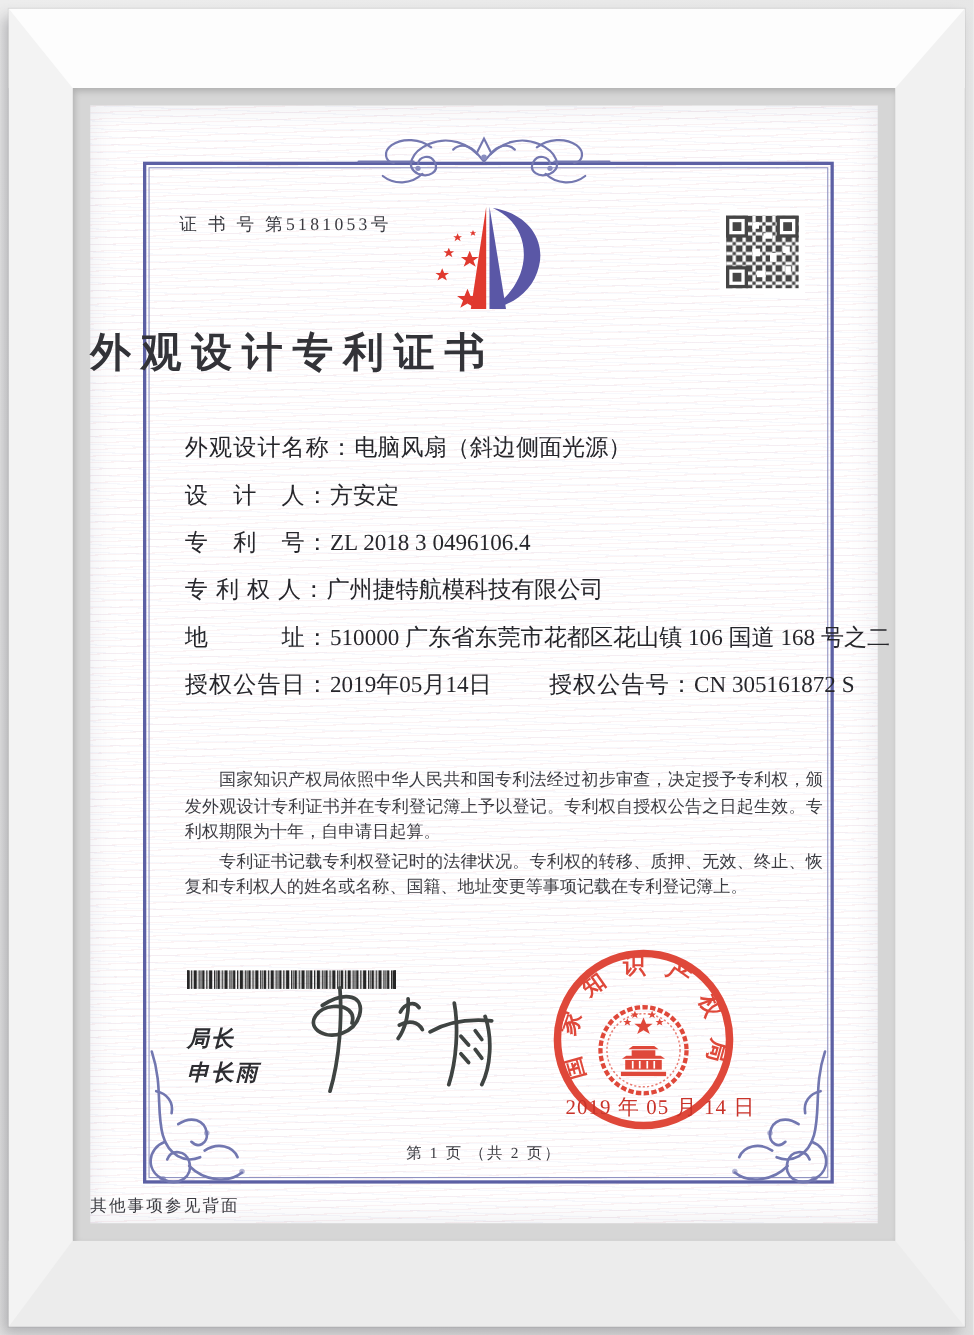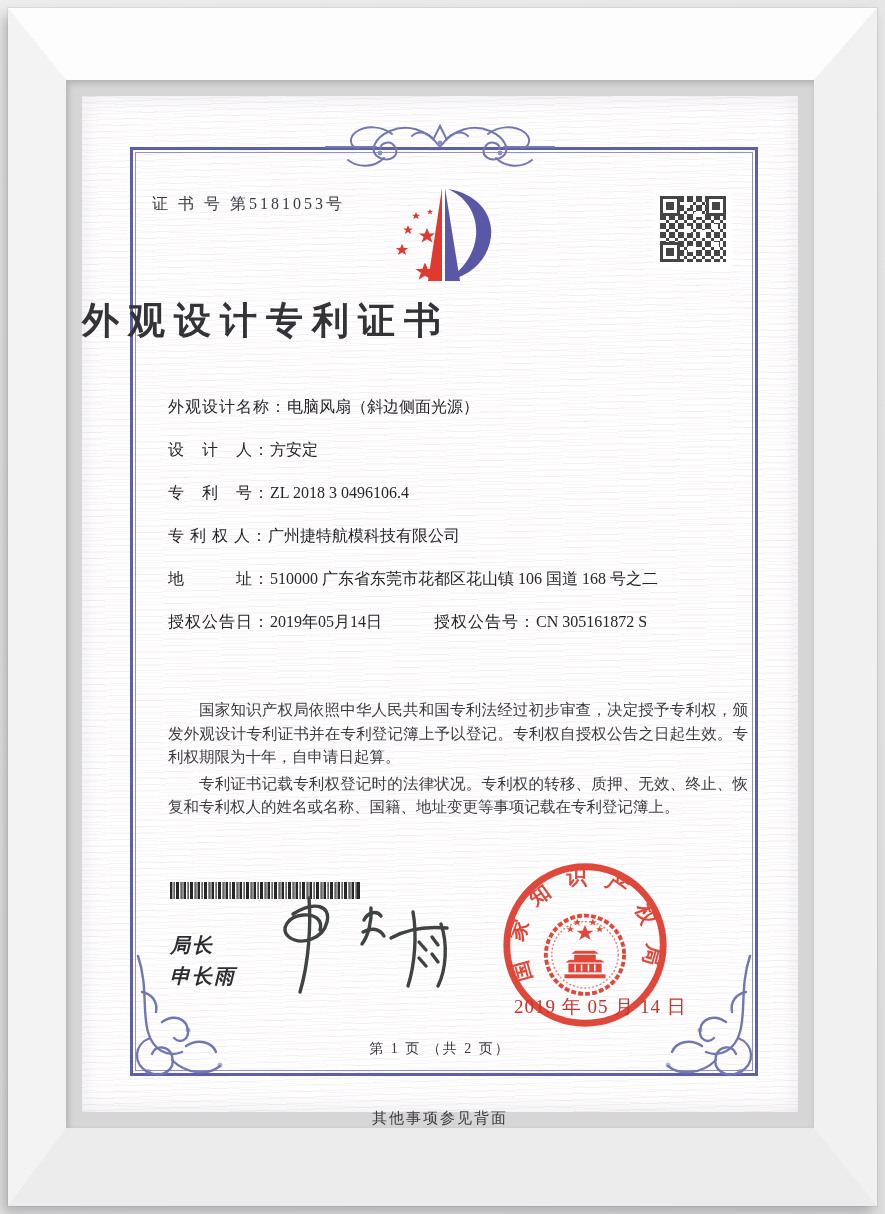--- a/index.html
+++ b/index.html
@@ -15,42 +15,42 @@
          repeating-linear-gradient(178deg, rgba(222,140,155,.10) 0 1px, rgba(255,255,255,0) 1px 6px),
          repeating-linear-gradient(2deg, rgba(130,140,205,.06) 0 1px, rgba(255,255,255,0) 1px 7px),
          #ffffff;
          box-shadow:inset 0 0 26px rgba(110,110,140,.14);}
   .cert-border{position:absolute;left:48px;top:51px;right:40px;bottom:36px;border:3px solid #5c60a4;}
   .cert-border::after{content:"";position:absolute;inset:2px;border:1px solid #9093c2;}
   .ornament-top{position:absolute;left:240px;top:20px;width:236px;height:60px;}
   .flourish{position:absolute;width:96px;height:128px;bottom:32px;}
   .fl-left{left:46px;}
   .fl-right{right:38px;transform:scaleX(-1);}
-  .cert-no{position:absolute;left:70px;top:98px;font-size:16px;letter-spacing:3px;color:#3a3a40;}
+  .cert-no{position:absolute;left:81px;top:98px;font-size:16px;letter-spacing:3px;color:#3a3a40;}
   .logo{position:absolute;left:303px;top:88px;width:114px;height:108px;}
   .qr{position:absolute;left:572px;top:94px;width:78px;height:78px;}
   .title{position:absolute;left:0;top:200px;width:100%;margin:0;text-align:left;
          font-size:37px;font-weight:700;letter-spacing:9px;color:#333338;}
-  .fields{position:absolute;left:86px;top:300px;right:56px;font-size:16px;color:#26262b;font-family:Liberation Serif, serif;}
+  .fields{position:absolute;left:86px;top:300px;right:56px;font-size:21px;color:#26262b;font-family:Liberation Serif, serif;}
   .fields .row{height:43px;line-height:22px;white-space:nowrap;}
   .fields .lbl{letter-spacing:1px;}
   .fields .gap{display:inline-block;width:52px;}
   .paras{position:absolute;left:86px;top:602px;width:580px;font-size:15.5px;line-height:23.5px;
          color:#3c3c42;text-align:justify;}
   .paras p{margin:0 0 3px 0;text-indent:2em;font-family:Liberation Serif, serif;}
   .barcode{position:absolute;left:88px;top:786px;width:190px;height:17px;}
   .signer{position:absolute;left:88px;top:834px;font-family:"Liberation Sans","DejaVu Sans",sans-serif;
           font-size:20px;font-weight:700;color:#2d2d31;letter-spacing:2px;line-height:31px;font-style:italic;}
   .signature{position:absolute;left:185px;top:796px;width:196px;height:106px;}
   .seal{position:absolute;left:415px;top:761px;width:176px;height:176px;opacity:.93;}
   .seal-date{position:absolute;left:432px;top:898px;width:160px;font-size:19px;color:#c9332a;
              letter-spacing:1px;white-space:nowrap;}
   .page-info{position:absolute;left:0;top:944px;width:100%;text-align:center;font-size:14px;
              letter-spacing:2px;color:#3a3a40;}
-  .back-note{position:absolute;left:0;top:1013px;width:100%;text-align:center;font-size:15px;
+  .back-note{position:absolute;left:0;top:991px;width:100%;text-align:left;font-size:15px;
              letter-spacing:2px;color:#3a3a40;}
 </style>
 </head>
 <body>
 
 <div class="scene">
   <div class="frame-face"></div>
 
   <div class="paper">
     <div class="cert-border"></div>

